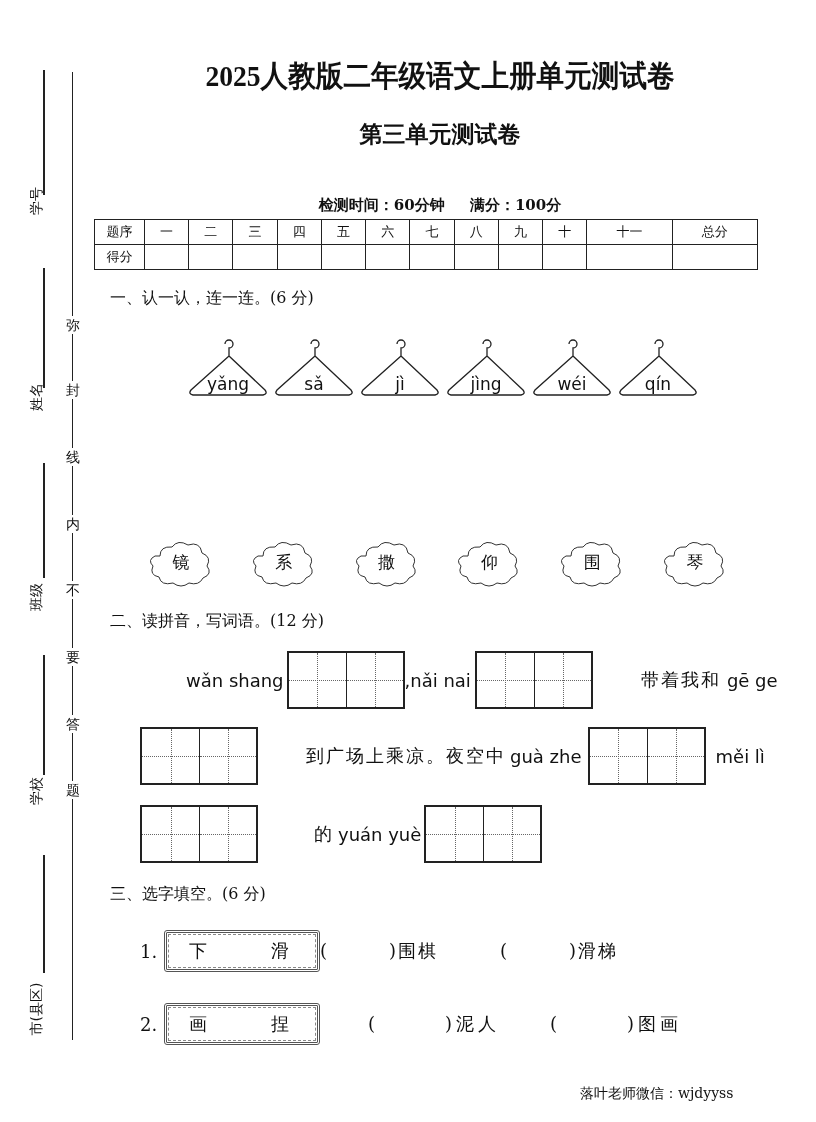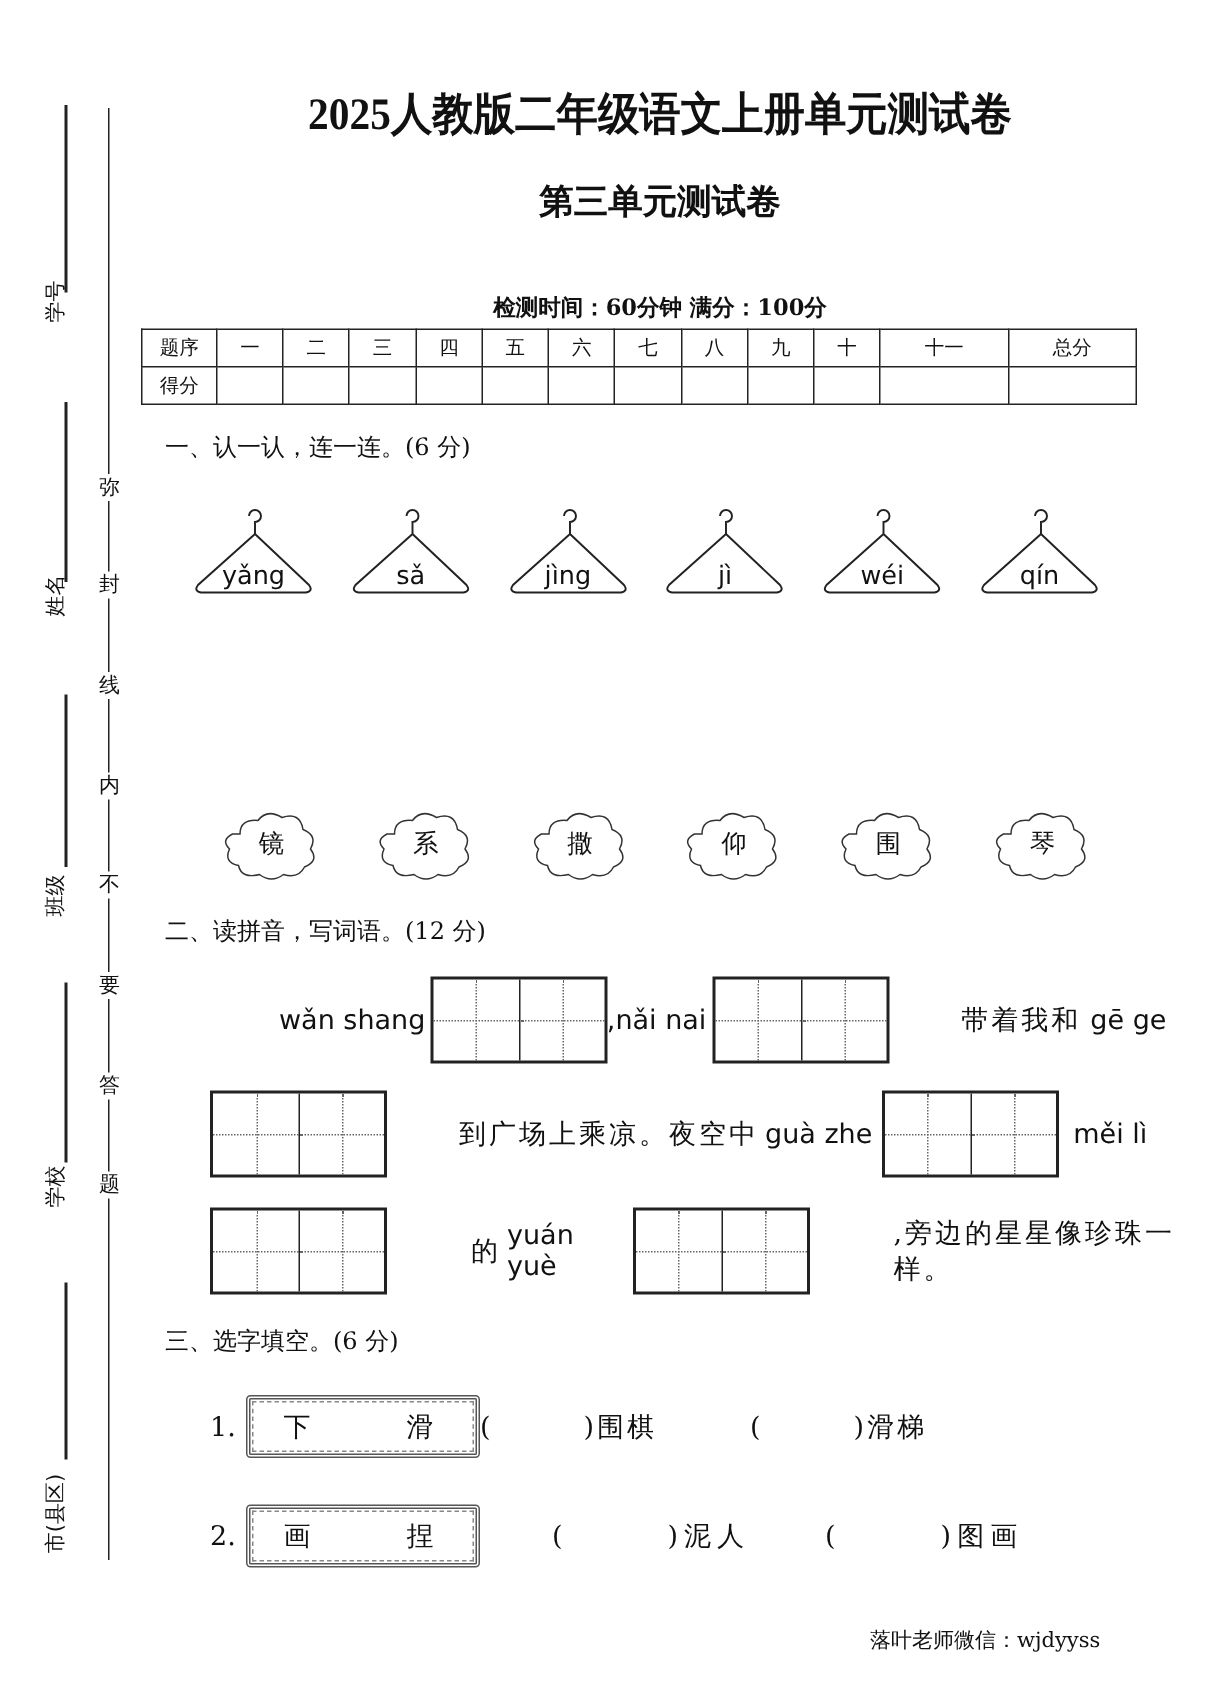--- a/index.html
+++ b/index.html
@@ -7,28 +7,28 @@
   body { position: relative; font-family: "DejaVu Serif", "Liberation Serif", serif; color: #111; }
 
   
   .margin-line { position: absolute; background: #222; width: 1.5px; }
   .vlabel { position: absolute; font-family: "DejaVu Sans", sans-serif; font-size: 14px; transform: rotate(-90deg); transform-origin: center center; white-space: nowrap; width: 60px; text-align: center; }
   .seal-char { position: absolute; left: 63px; width: 20px; text-align: center; font-family: "DejaVu Sans", sans-serif; font-size: 14px; background: #fff; line-height: 18px; }
 
   .title { position: absolute; top: 56px; left: 110px; width: 660px; text-align: center; font-size: 30px; font-weight: bold; letter-spacing: 0px; font-family: "Liberation Serif", "DejaVu Serif", serif; transform: scaleX(0.92); }
   .subtitle { position: absolute; top: 119px; left: 110px; width: 660px; text-align: center; font-size: 23px; font-weight: bold; }
   .meta { position: absolute; top: 196px; left: 110px; width: 660px; text-align: center; font-size: 15px; font-weight: bold; }
-  .meta span { margin: 0 0; }
+  .meta span { margin: 0 10px; }
 
   table.score { position: absolute; top: 219px; left: 94px; width: 664px; border-collapse: collapse; font-family: "DejaVu Sans", sans-serif; font-size: 13px; }
   table.score td { border: 1.2px solid #222; height: 25px; text-align: center; }
 
   .section-title { position: absolute; left: 110px; font-size: 16px; }
 
-  .hangers { position: absolute; top: 338px; left: 126px; width: 610px; display: flex; justify-content: space-between; }
+  .hangers { position: absolute; top: 338px; left: 138px; width: 610px; display: flex; justify-content: center; }
   .hanger { position: relative; width: 86px; height: 62px; }
   .hanger svg { position: absolute; left: 0; top: 0; }
   .hanger .py { position: absolute; left: 0; width: 86px; top: 36px; text-align: center; font-family: "DejaVu Sans", sans-serif; font-size: 17px; }
 
   .clouds { position: absolute; top: 538px; left: 148px; width: 580px; display: flex; justify-content: space-between; }
   .cloud { position: relative; width: 66px; height: 50px; }
   .cloud svg { position: absolute; left: 0; top: 0; }
   .cloud .ch { position: absolute; left: 0; top: 13px; width: 66px; text-align: center; font-size: 17px; }
 
   .line { position: absolute; display: flex; align-items: center; font-size: 18px; }
@@ -125,27 +125,27 @@
   <div class="hanger">
     <svg width="86" height="62">
         <path d="M40 6 a4 4 0 1 1 4 4 v8 M44 18 L6 52 q-3 4 2 5 h70 q5 -1 2 -5 L44 18" fill="none" stroke="#222" stroke-width="1.3"></path>
       </svg>
     <div class="py">sǎ</div>
   </div>
   <div class="hanger">
     <svg width="86" height="62">
         <path d="M40 6 a4 4 0 1 1 4 4 v8 M44 18 L6 52 q-3 4 2 5 h70 q5 -1 2 -5 L44 18" fill="none" stroke="#222" stroke-width="1.3"></path>
       </svg>
+    <div class="py">jì</div>
+  </div>
+  <div class="hanger">
+    <svg width="86" height="62">
+        <path d="M40 6 a4 4 0 1 1 4 4 v8 M44 18 L6 52 q-3 4 2 5 h70 q5 -1 2 -5 L44 18" fill="none" stroke="#222" stroke-width="1.3"></path>
+      </svg>
     <div class="py">jìng</div>
-  </div>
-  <div class="hanger">
-    <svg width="86" height="62">
-        <path d="M40 6 a4 4 0 1 1 4 4 v8 M44 18 L6 52 q-3 4 2 5 h70 q5 -1 2 -5 L44 18" fill="none" stroke="#222" stroke-width="1.3"></path>
-      </svg>
-    <div class="py">jì</div>
   </div>
   <div class="hanger">
     <svg width="86" height="62">
         <path d="M40 6 a4 4 0 1 1 4 4 v8 M44 18 L6 52 q-3 4 2 5 h70 q5 -1 2 -5 L44 18" fill="none" stroke="#222" stroke-width="1.3"></path>
       </svg>
     <div class="py">wéi</div>
   </div>
   <div class="hanger">
     <svg width="86" height="62">
         <path d="M40 6 a4 4 0 1 1 4 4 v8 M44 18 L6 52 q-3 4 2 5 h70 q5 -1 2 -5 L44 18" fill="none" stroke="#222" stroke-width="1.3"></path>
@@ -228,21 +228,20 @@
   <span class="grid2">
       <span class="cell"></span>
       <span class="cell"></span>
     </span>
   <span class="zh-text" style="margin-left:8px;">的</span>
   <span class="py-text" style="margin-left:4px;">yuán yuè</span>
   <span class="grid2" style="margin-left:3px;">
       <span class="cell"></span>
       <span class="cell"></span>
     </span>
-  <span class="zh-text" style="margin-left:8px;">,旁边的星星像珍珠一样。</span>
 </div>
 
 <div class="section-title" style="top:884px;">三、选字填空。(6 分)</div>
 
 <div class="choice" style="top:930px;">
   <span class="num">1.</span>
   <div class="box">
     <span>下</span>
     <span>滑</span>
   </div>

